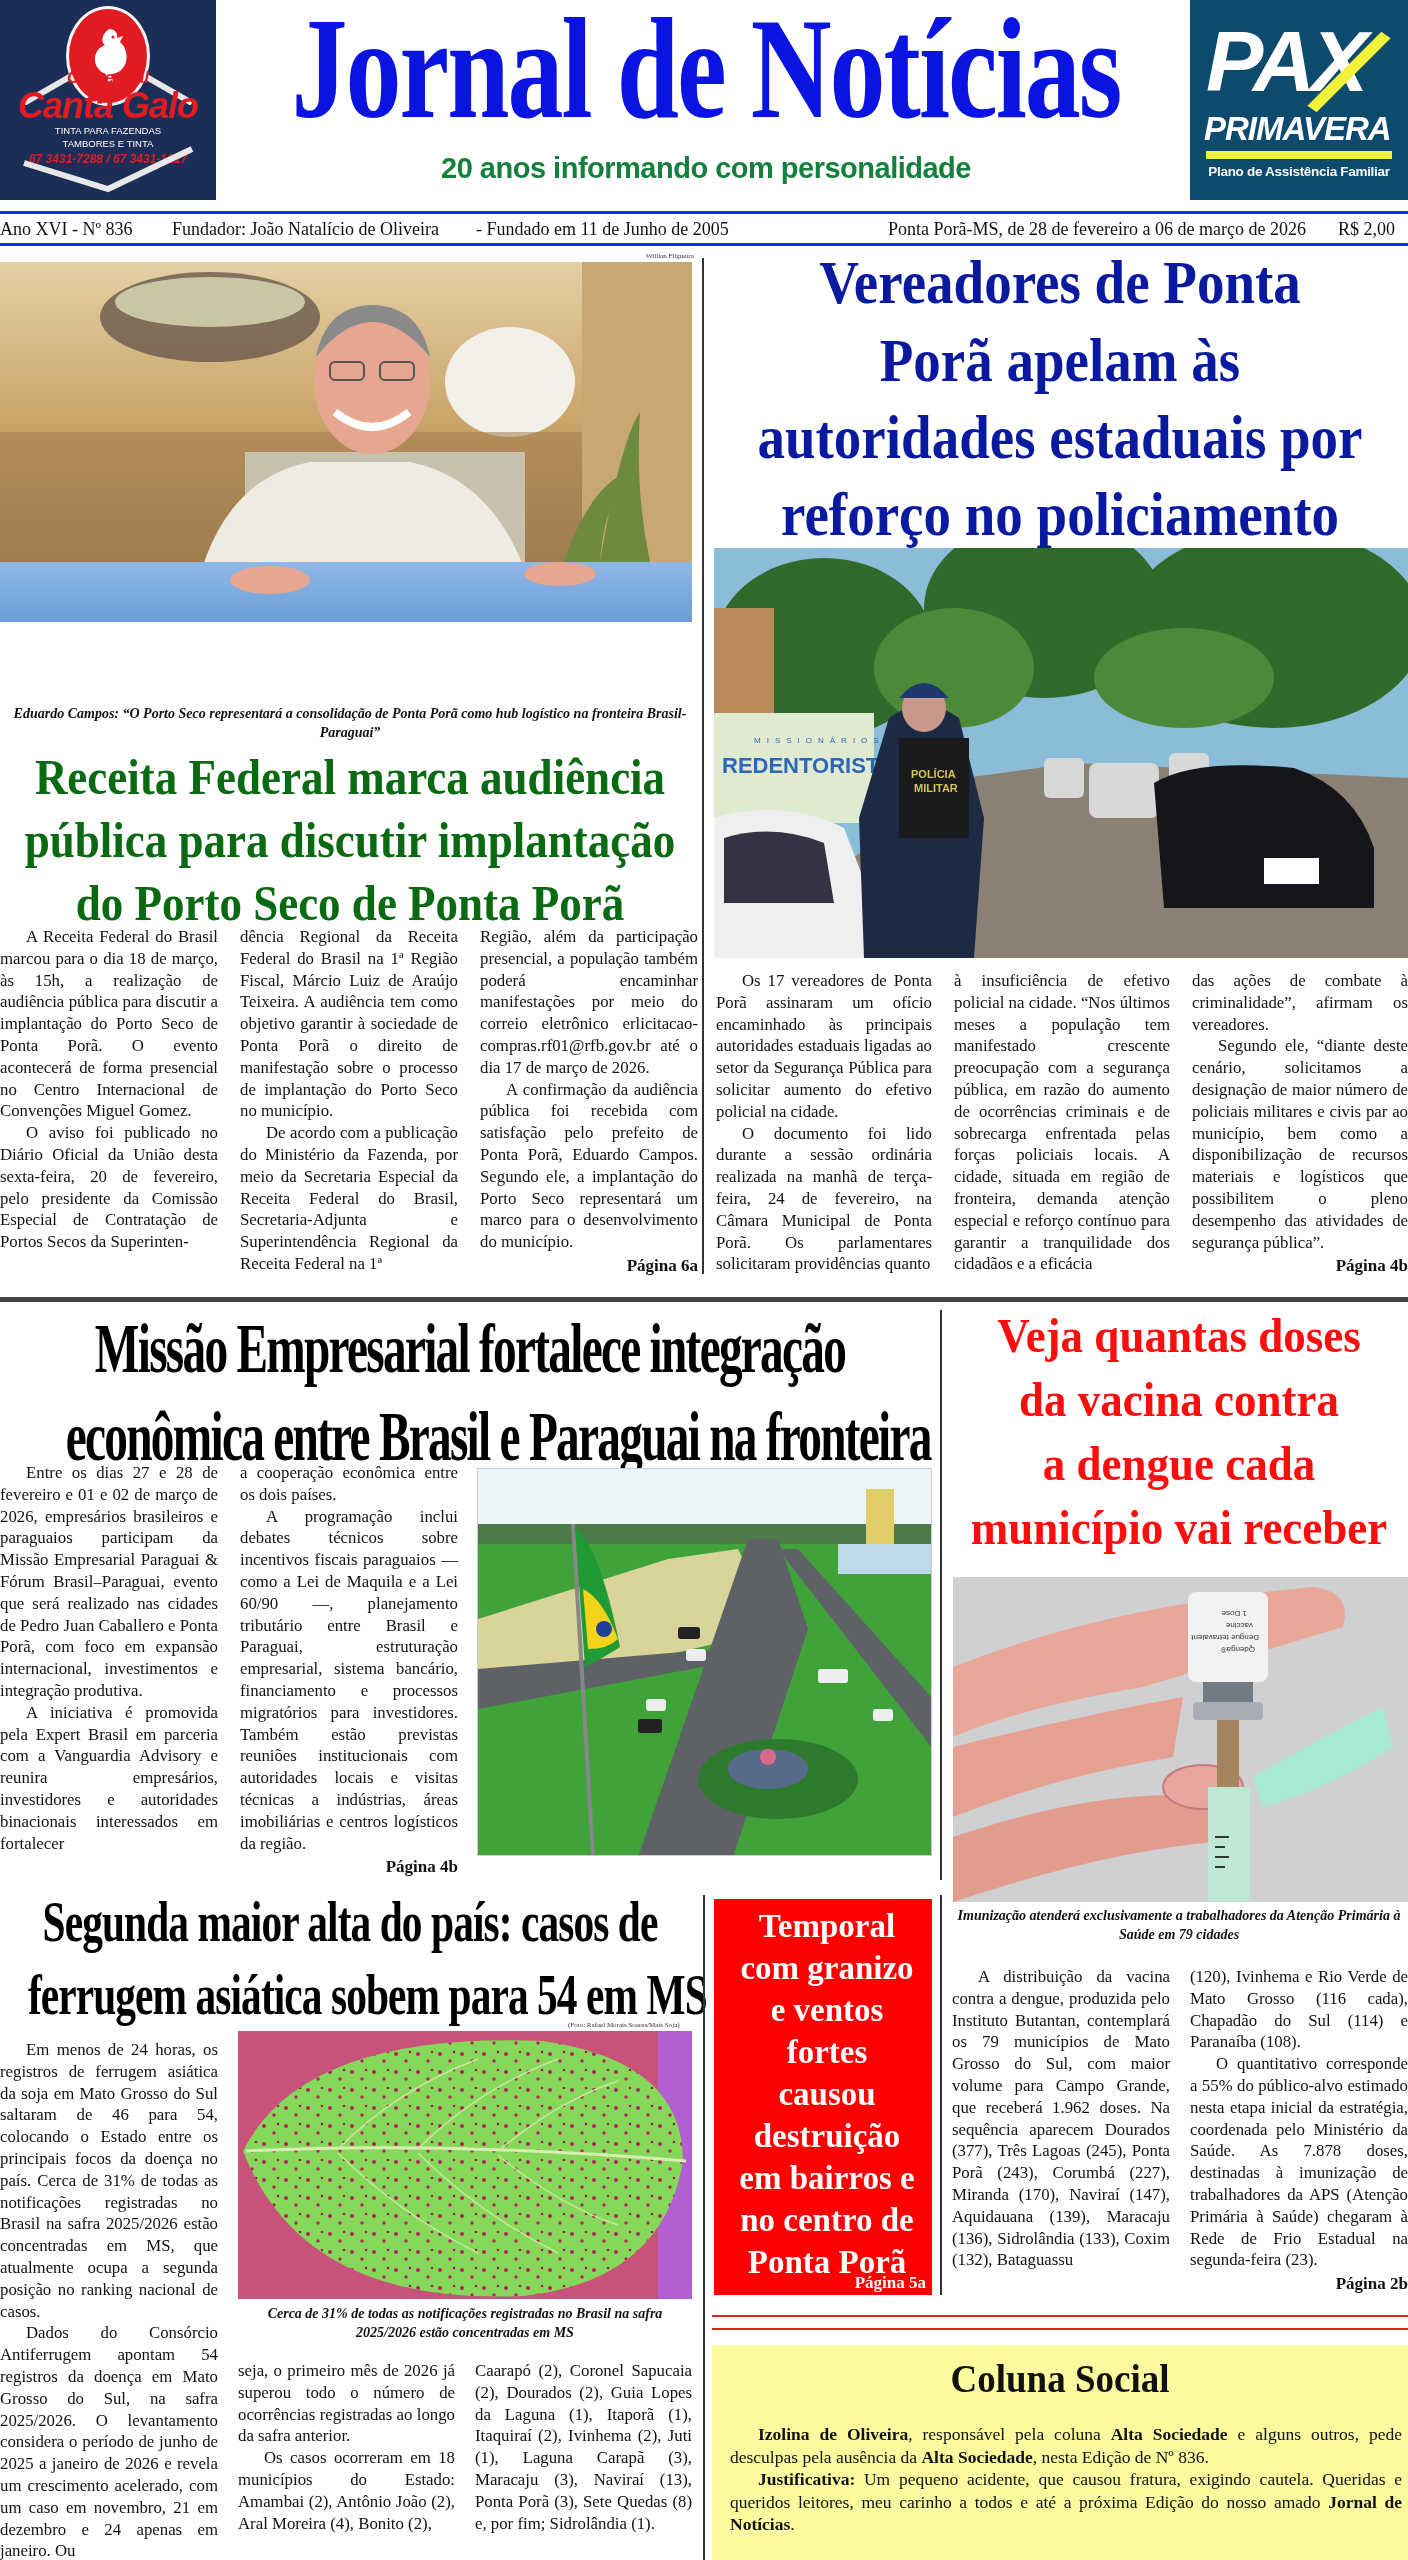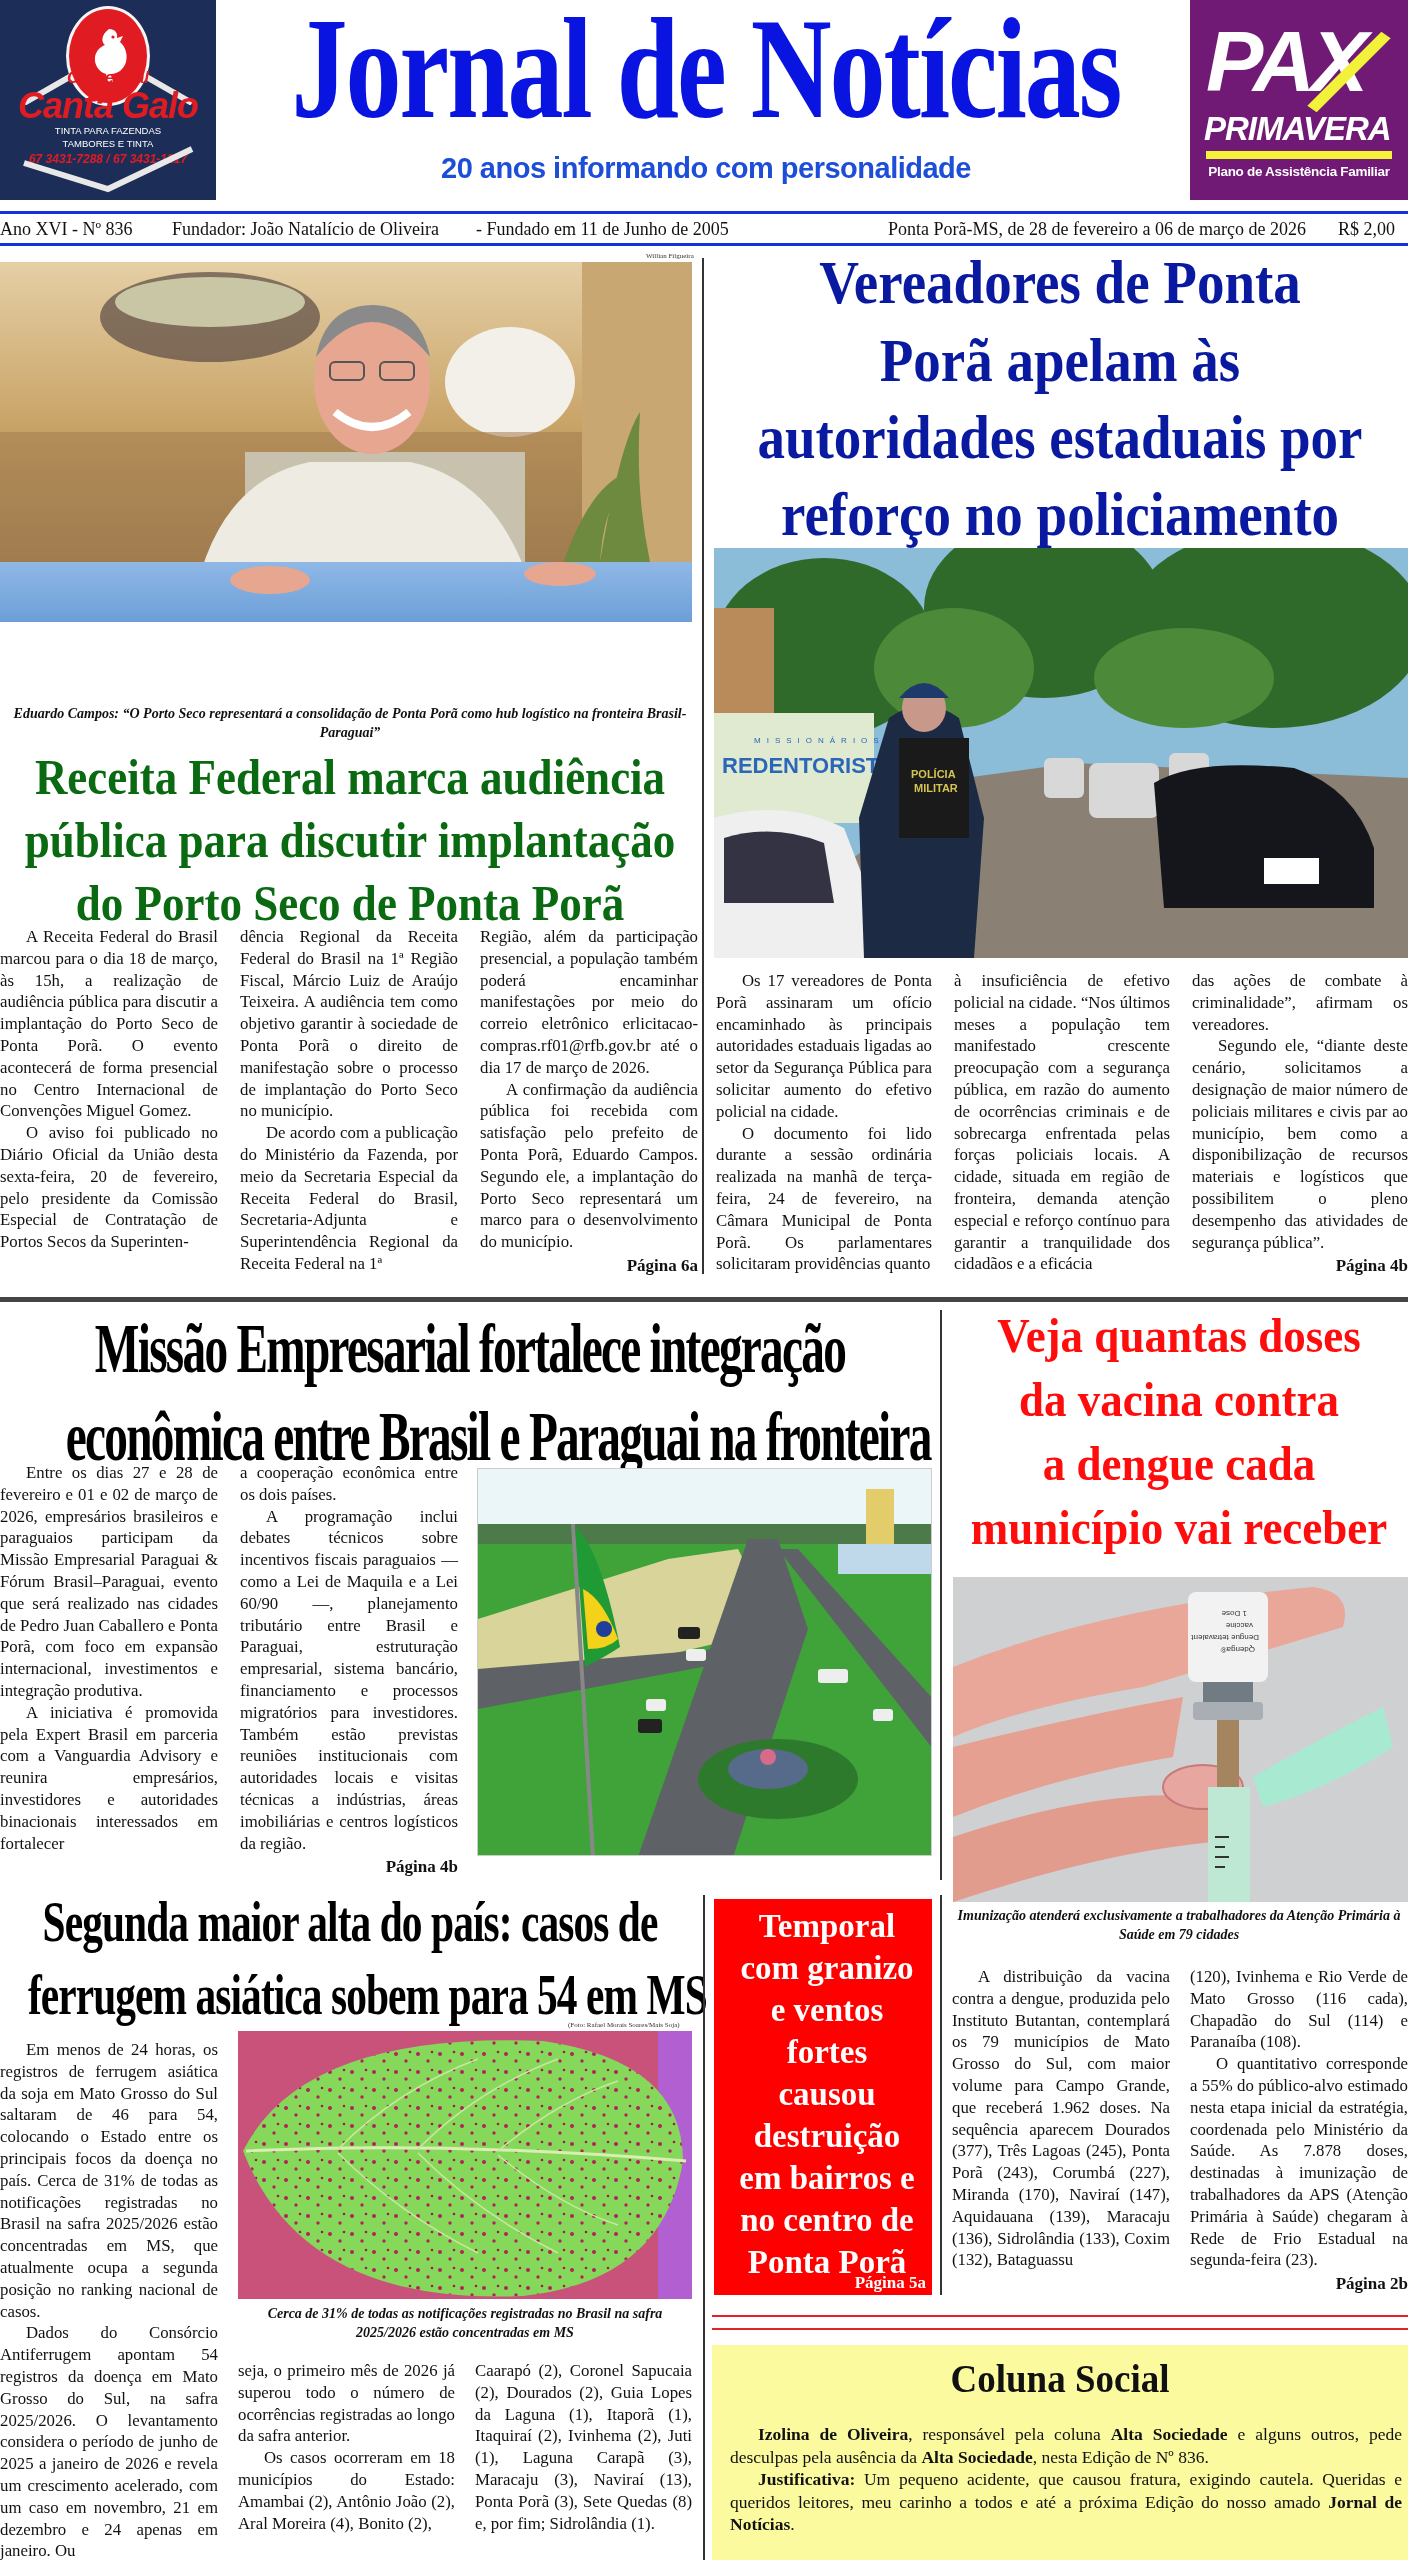--- a/index.html
+++ b/index.html
@@ -12,23 +12,23 @@
   #ad-left .chev-top { position: absolute; left: 20px; top: 45px; width: 176px; height: 60px; }
   #ad-left .rooster { position: absolute; left: 66px; top: 6px; width: 84px; height: 100px; border-radius: 50%; background: #e11b22; border: 3px solid #f5f5f5; }
   #ad-left .rooster svg { position: absolute; left: 18px; top: 16px; }
   #ad-left .comercial { position: absolute; left: 0; right: 0; top: 68px; text-align: center; color: #e11b22; font: italic bold 17px "Liberation Sans", sans-serif; }
   #ad-left .cantagalo { position: absolute; left: 0; right: 0; top: 84px; text-align: center; color: #e11b22; font: italic bold 36px "Liberation Sans", sans-serif; letter-spacing: -1px; transform: scaleY(1.05); }
   #ad-left .sub { position: absolute; left: 0; right: 0; text-align: center; color: #fff; font: 9.5px "Liberation Sans", sans-serif; }
   #ad-left .phones { position: absolute; left: 0; right: 0; top: 152px; text-align: center; color: #e11b22; font: italic bold 12px "Liberation Sans", sans-serif; }
   #ad-left .chev-bot { position: absolute; left: 20px; top: 145px; width: 176px; height: 48px; }
 
   #masthead-title { left: 236px; top: -14px; width: 940px; text-align: center; color: #0a14e0; font-family: "Liberation Serif", serif; font-weight: bold; font-size: 112px; letter-spacing: -2px; transform: scaleY(1.28); transform-origin: top center; white-space: nowrap; }
-  #masthead-slogan { left: 236px; top: 152px; width: 940px; text-align: center; color: #1d4ed8; font: bold 29px "Liberation Sans", sans-serif; letter-spacing: -0.5px; }
-
-  #ad-right { left: 1190px; top: 0; width: 218px; height: 200px; background: #701a75; overflow: hidden; }
+  #masthead-slogan { left: 236px; top: 152px; width: 940px; text-align: center; color: #15803d; font: bold 29px "Liberation Sans", sans-serif; letter-spacing: -0.5px; }
+
+  #ad-right { left: 1190px; top: 0; width: 218px; height: 200px; background: #0c4a6e; overflow: hidden; }
   #ad-right .pax { position: absolute; left: 16px; top: 18px; color: #fff; font: italic bold 86px "Liberation Sans", sans-serif; letter-spacing: -4px; line-height: 1; }
   #ad-right .pax-x { position: absolute; left: 152px; top: 30px; width: 14px; height: 84px; background: #f2f23a; transform: skewX(-25deg) rotate(28deg); }
   #ad-right .primavera { position: absolute; left: 14px; top: 110px; color: #fff; font: italic bold 33px "Liberation Sans", sans-serif; letter-spacing: -1px; }
   #ad-right .bar { position: absolute; left: 16px; top: 151px; width: 186px; height: 8px; background: #f2f23a; }
   #ad-right .plano { position: absolute; left: 0; right: 0; top: 164px; text-align: center; color: #fff; font: bold 13.5px "Liberation Sans", sans-serif; letter-spacing: -0.3px; }
 
   #infobar { left: 0; top: 211px; width: 1408px; height: 35px; border-top: 3px solid #1530e0; border-bottom: 3px solid #1530e0; font: 18px "Liberation Serif", serif; }
   #infobar span { position: absolute; top: 5px; white-space: nowrap; }
 
   

